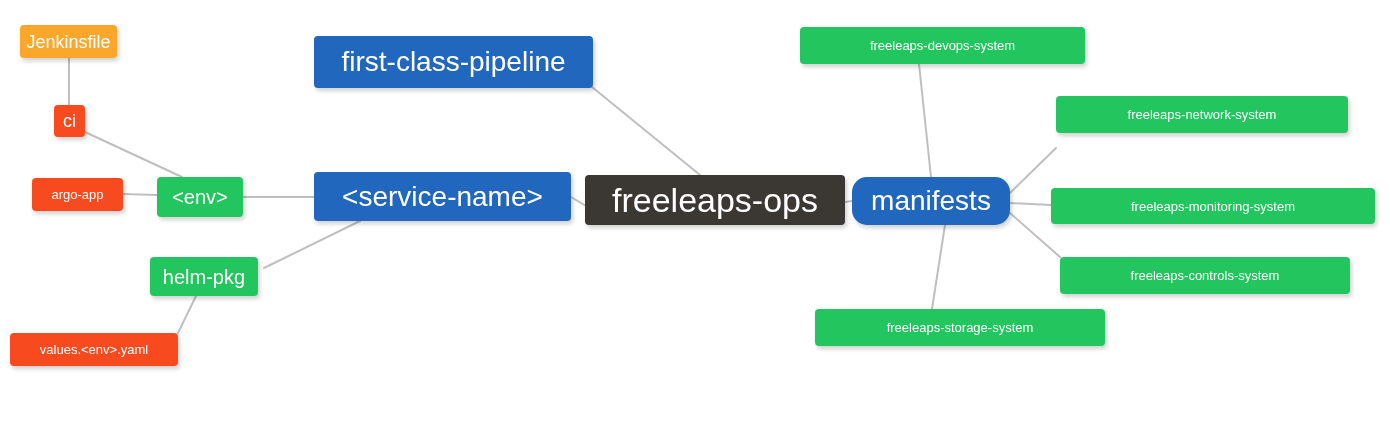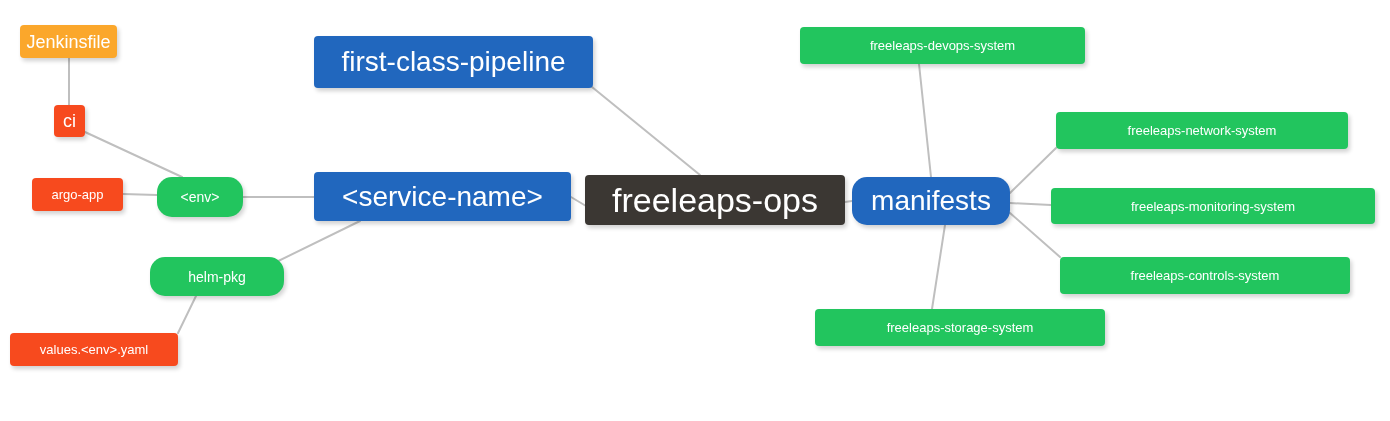--- a/index.html
+++ b/index.html
@@ -42,21 +42,21 @@
     cursor: pointer;
     user-select: none;
   }
   .node-label {
     display: block;
     padding: 0;
   }
   
   .sz-root   { font-size: 34px; }
   .sz-l1     { font-size: 28px; }
-  .sz-l2     { font-size: 14px; border-radius: 15px; }
+  .sz-l2     { font-size: 20px; }
   .sz-l3     { font-size: 13px; }
   .sz-l4     { font-size: 18px; }
 </style>
 </head>
 <body>
 
 <div id="mindmap">
   <svg id="edge-layer" viewBox="0 0 1390 421" xmlns="http://www.w3.org/2000/svg">
       <polyline points="571,197 586,206" fill="none" stroke="#bfbfbf" stroke-width="2" stroke-linecap="round"></polyline>
       <polyline points="592,87 700,175" fill="none" stroke="#bfbfbf" stroke-width="2" stroke-linecap="round"></polyline>
@@ -82,39 +82,39 @@
       </div>
       <div class="node sz-l1" style="left: 314px; top: 36px; width: 279px; height: 52px; background: rgb(33, 103, 190); justify-content: center;">
         <span class="node-label">first-class-pipeline</span>
       </div>
       <div class="node sz-l1" style="left: 852px; top: 177px; width: 158px; height: 48px; background: rgb(33, 103, 190); border-radius: 15px;">
         <span class="node-label">manifests</span>
       </div>
       <div class="node sz-l2" style="left: 157px; top: 177px; width: 86px; height: 40px; background: rgb(34, 197, 94);">
         <span class="node-label">&lt;env&gt;</span>
       </div>
-      <div class="node sz-l2" style="left: 150px; top: 257px; width: 134px; height: 39px; background: rgb(34, 197, 94);">
+      <div class="node sz-l2" style="left: 150px; top: 257px; width: 108px; height: 39px; background: rgb(34, 197, 94);">
         <span class="node-label">helm-pkg</span>
       </div>
       <div class="node sz-l4" style="left: 20px; top: 25px; width: 97px; height: 33px; background: rgb(251, 167, 43);">
         <span class="node-label">Jenkinsfile</span>
       </div>
       <div class="node sz-l4" style="left: 54px; top: 105px; width: 31px; height: 32px; background: rgb(247, 74, 30);">
         <span class="node-label">ci</span>
       </div>
       <div class="node sz-l3" style="left: 32px; top: 178px; width: 91px; height: 33px; background: rgb(247, 74, 30);">
         <span class="node-label">argo-app</span>
       </div>
       <div class="node sz-l3" style="left: 10px; top: 333px; width: 168px; height: 33px; background: rgb(247, 74, 30);">
         <span class="node-label">values.&lt;env&gt;.yaml</span>
       </div>
       <div class="node sz-l3" style="left: 800px; top: 27px; width: 285px; height: 37px; background: rgb(34, 197, 94);">
         <span class="node-label">freeleaps-devops-system</span>
       </div>
-      <div class="node sz-l3" style="left: 1056px; top: 112px; width: 292px; height: 37px; background: rgb(34, 197, 94);">
+      <div class="node sz-l3" style="left: 1056px; top: 96px; width: 292px; height: 37px; background: rgb(34, 197, 94);">
         <span class="node-label">freeleaps-network-system</span>
       </div>
       <div class="node sz-l3" style="left: 1051px; top: 188px; width: 324px; height: 36px; background: rgb(34, 197, 94);">
         <span class="node-label">freeleaps-monitoring-system</span>
       </div>
       <div class="node sz-l3" style="left: 1060px; top: 257px; width: 290px; height: 37px; background: rgb(34, 197, 94);">
         <span class="node-label">freeleaps-controls-system</span>
       </div>
       <div class="node sz-l3" style="left: 815px; top: 309px; width: 290px; height: 37px; background: rgb(34, 197, 94);">
         <span class="node-label">freeleaps-storage-system</span>

